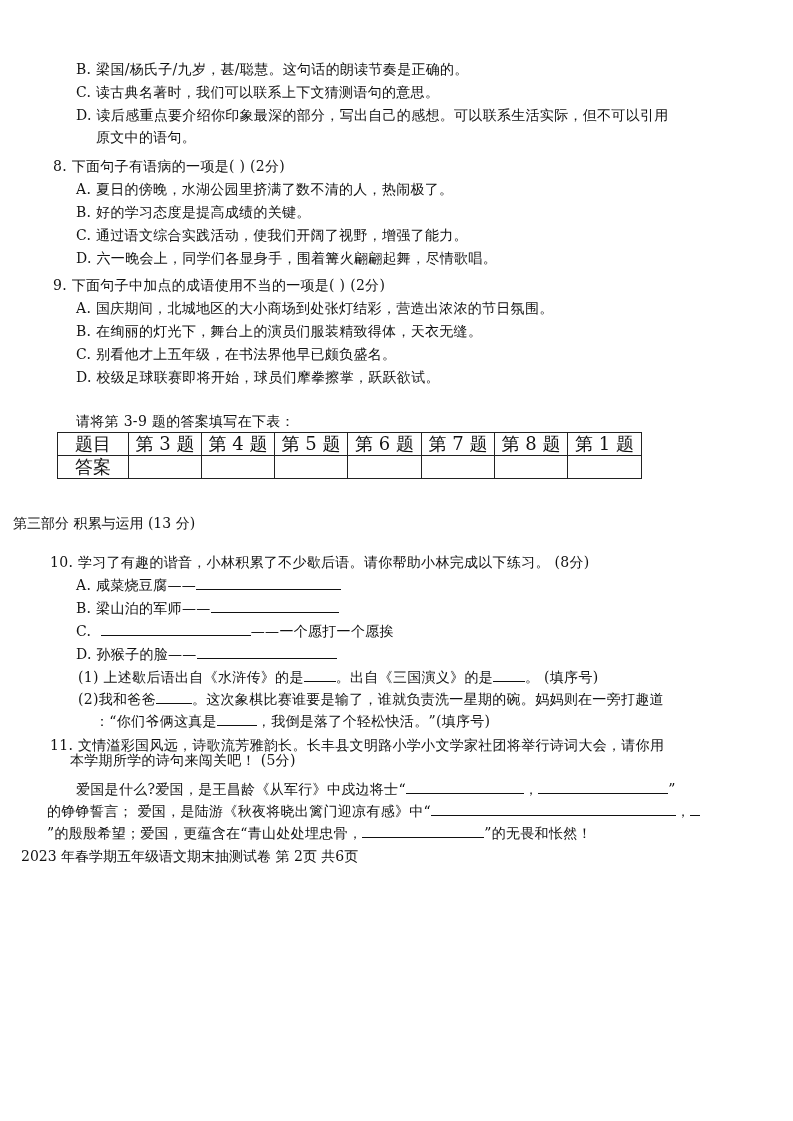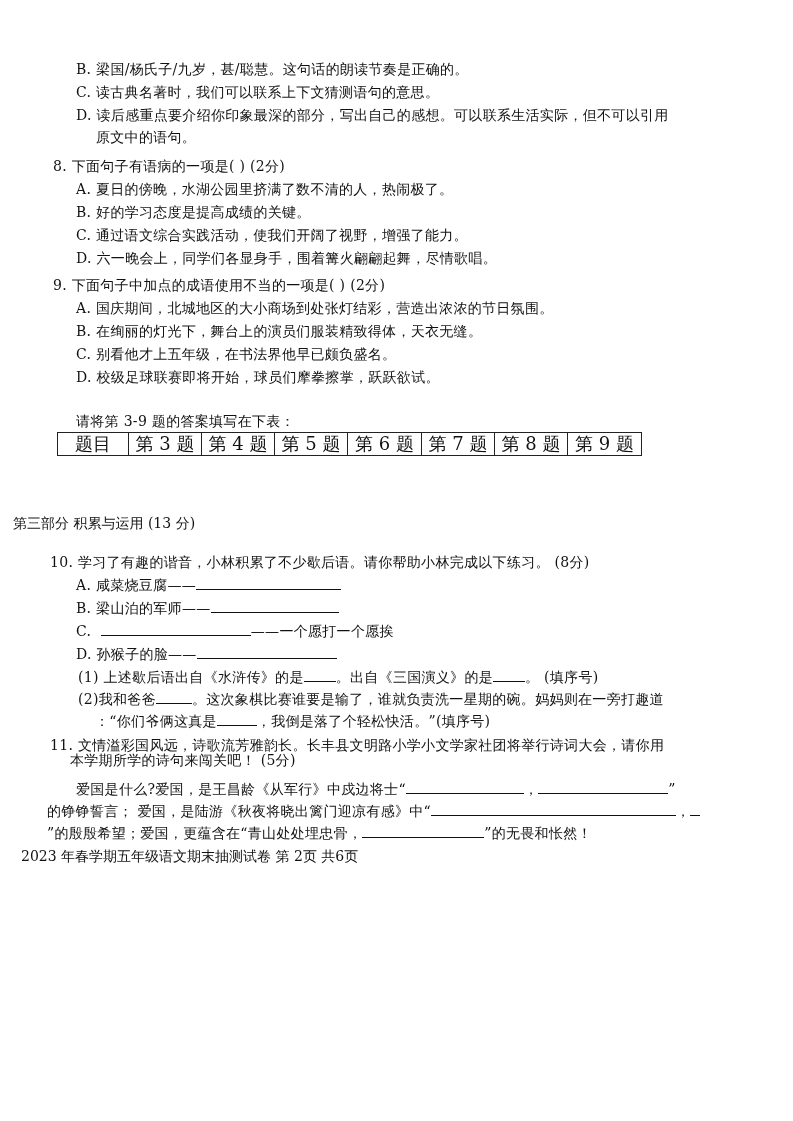--- a/index.html
+++ b/index.html
@@ -35,21 +35,31 @@
 <table class="ans">
   <tbody>
       <tr>
     <td style="width:70px;">题目</td>
     <td style="width:72px;">第 3 题</td>
     <td style="width:72px;">第 4 题</td>
     <td style="width:72px;">第 5 题</td>
     <td style="width:73px;">第 6 题</td>
     <td style="width:72px;">第 7 题</td>
     <td style="width:72px;">第 8 题</td>
-    <td style="width:73px;">第 9 题</td>
+    <td style="width:73px;">第 1 题</td>
+  </tr>
+  <tr>
+    <td>答案</td>
+    <td></td>
+    <td></td>
+    <td></td>
+    <td></td>
+    <td></td>
+    <td></td>
+    <td></td>
   </tr>
 </tbody>
   </table>
 
 <div class="center" style="top:513px;">第三部分 积累与运用 (13 分)</div>
 
 <div class="line" style="left:50px;top:552px;">10. 学习了有趣的谐音，小林积累了不少歇后语。请你帮助小林完成以下练习。   (8分)</div>
 <div class="line" style="left:76px;top:575px;">
   <span>A. 咸菜烧豆腐——</span><span class="blank" style="width:145px;"></span>
 </div>

